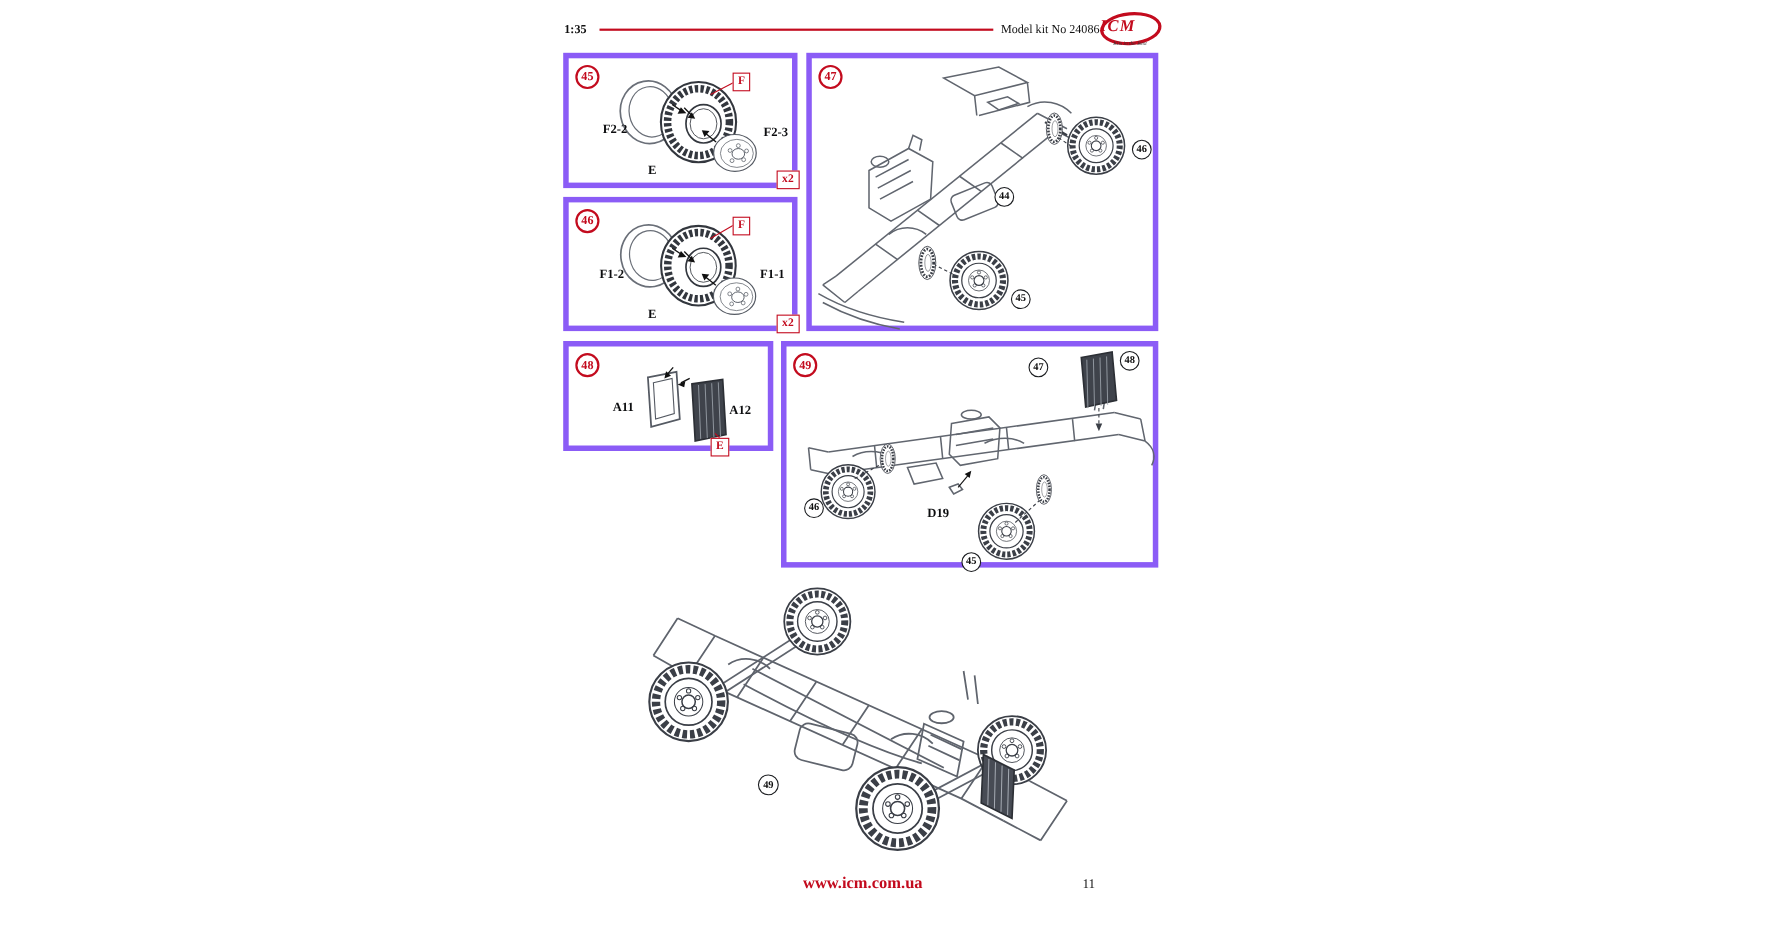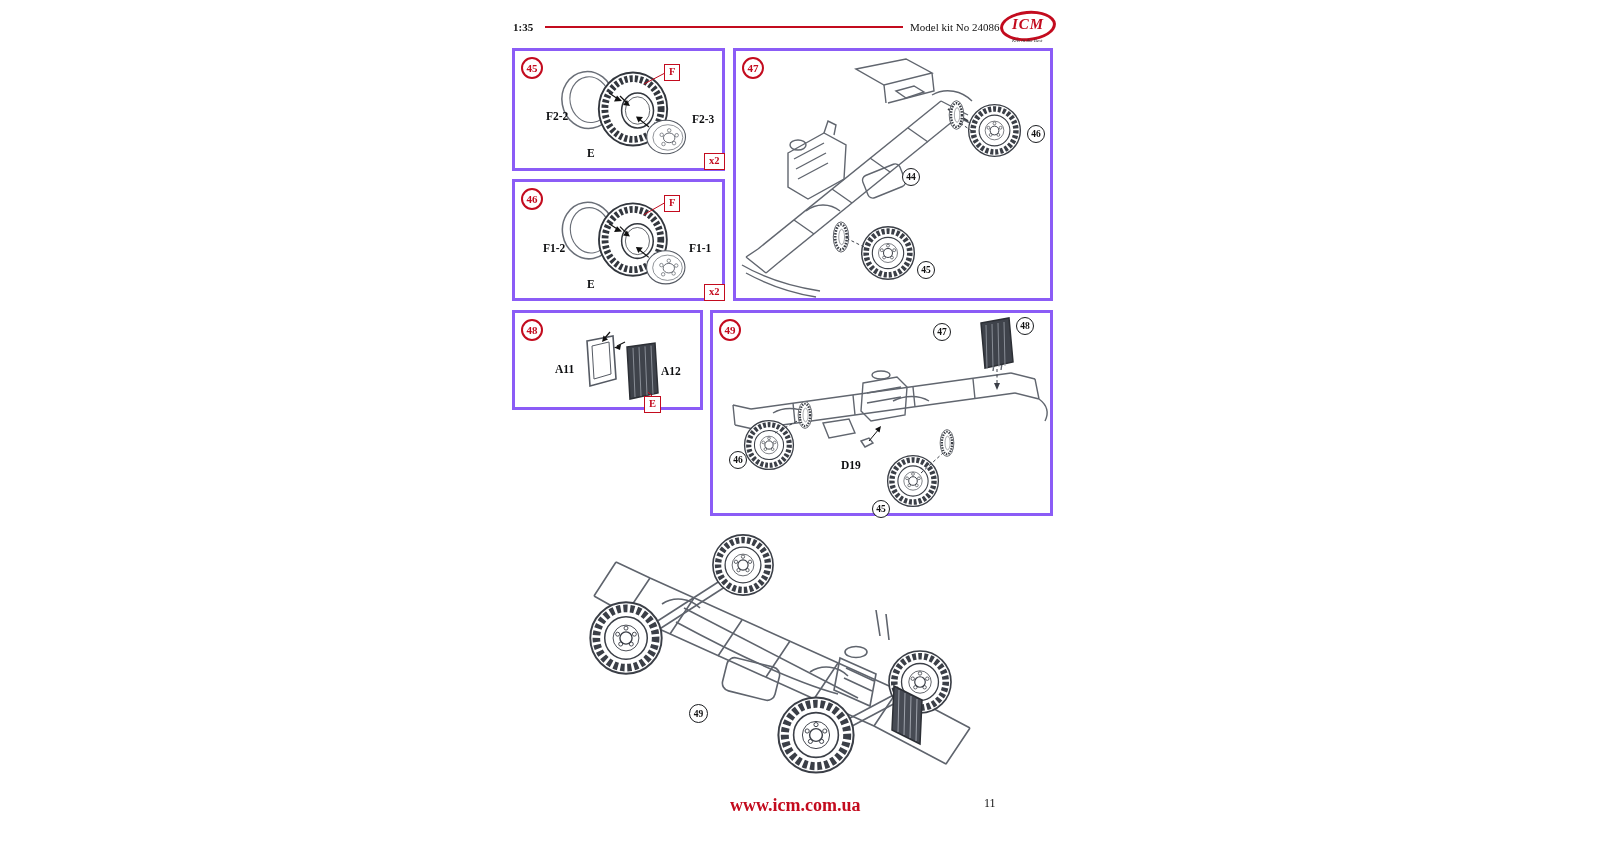--- a/index.html
+++ b/index.html
@@ -3,29 +3,29 @@
 <meta charset="utf-8">
 <style>
   *{box-sizing:border-box;margin:0;padding:0}
   html,body{background:#ffffff}
   .page{position:relative;width:1620px;height:851px;background:#fff;font-family:Liberation Serif, serif;color:#111;overflow:hidden}
   .hdrtext{position:absolute;font-size:11px;color:#111;white-space:nowrap}
   .bold{font-weight:bold}
   .hrule{position:absolute;height:2px;background:#c30b1e}
   .logo{position:absolute;width:56px;height:34px}
   .logo .oval{position:absolute;left:0;top:0;width:56px;height:30px;border:3px solid #c30b1e;border-radius:50%;transform:rotate(-5deg)}
-  .logo .icm{position:absolute;left:0;right:0;top:5px;text-align:center;color:#c30b1e;font-size:15px;font-weight:bold;font-style:italic;letter-spacing:1px}
+  .logo .icm{position:absolute;left:0;right:0;top:5px;text-align:left;color:#c30b1e;font-size:15px;font-weight:bold;font-style:italic;letter-spacing:1px}
   .logo .tag{position:absolute;left:12px;top:27px;font-size:5px;font-style:italic;color:#333;white-space:nowrap}
-  .stepbox{position:absolute;border:3px solid #8b5cf6;background:#fff}
+  .stepbox{position:absolute;border:5px solid #8b5cf6;background:#fff}
   .stepnum{position:absolute;width:22px;height:22px;border:2px solid #c30b1e;border-radius:50%;color:#c30b1e;font-size:11px;font-weight:bold;display:flex;align-items:center;justify-content:center;background:#fff;z-index:4}
   .callout{position:absolute;width:18px;height:18px;border:1.5px solid #1a1c1f;border-radius:50%;color:#111;font-size:9.5px;font-weight:bold;display:flex;align-items:center;justify-content:center;background:#fff;z-index:4}
   .badge{position:absolute;border:1.5px solid #c30b1e;color:#c30b1e;font-size:10.5px;font-weight:bold;padding:1px 4px;background:#fff;line-height:1.2;z-index:4}
   .plabel{position:absolute;font-size:11.5px;font-weight:bold;color:#0d0e10;z-index:4;white-space:nowrap}
   .ill{position:absolute;z-index:1}
-  .footer-site{position:absolute;font-size:18px;font-weight:bold;color:#c30b1e;white-space:nowrap}
+  .footer-site{position:absolute;font-size:15px;font-weight:bold;color:#c30b1e;white-space:nowrap}
   .footer-page{position:absolute;font-size:12px;color:#111}
 </style>
 </head>
 <body>
 
 <div class="page">
 
   <svg width="0" height="0" style="position:absolute" aria-hidden="true">
     <defs></defs>
     <symbol id="tire34" viewBox="0 0 100 100">

